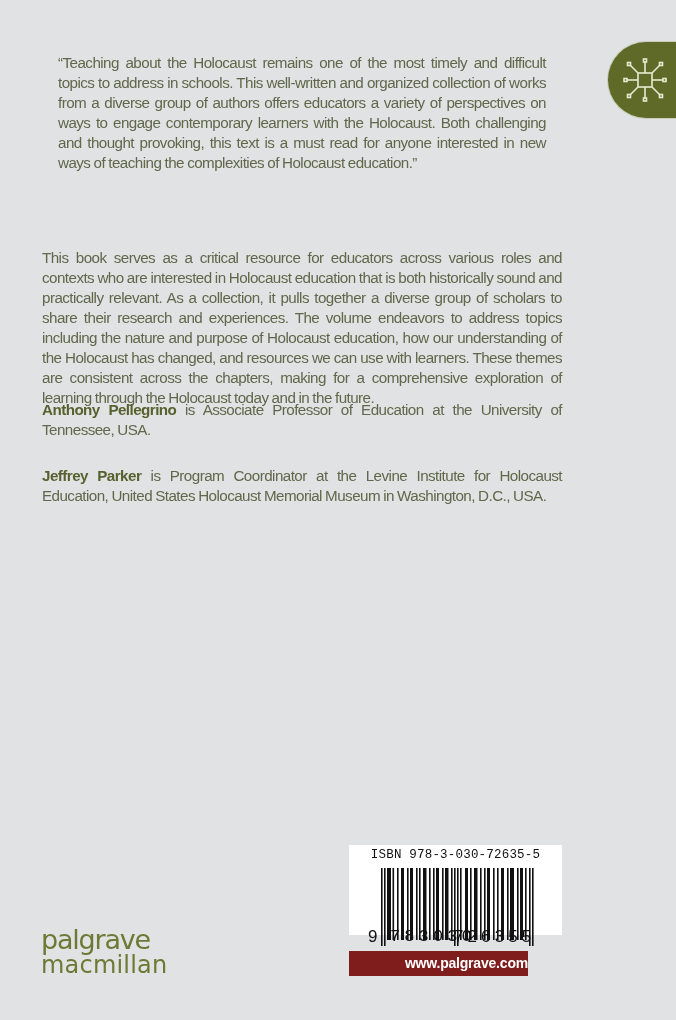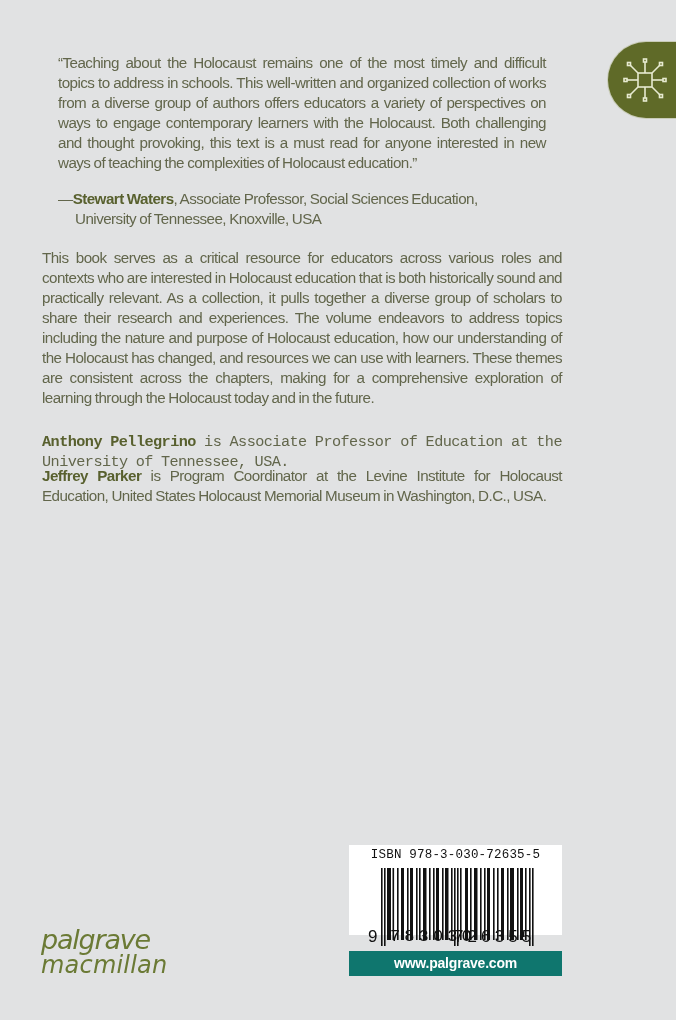--- a/index.html
+++ b/index.html
@@ -23,21 +23,21 @@
     letter-spacing: -0.55px;
     word-spacing: -0.5px;
     margin: 0;
   }
   .quote { top: 37px; }
   .quote p { margin: 16px; }
   .attr { margin: 0; text-align: left; }
   .attr .indent { display: block; padding-left: 17px; }
   .strong { font-weight: bold; color: #58602e; }
   .desc { top: 248px; }
-  .bio1 { top: 432px; font-family: Liberation Mono, monospace; }
+  .bio1 { top: 400px; }
   .bio2 { top: 466px; }
 
   .badge {
     position: absolute;
     left: 608px; top: 42px;
     width: 80px; height: 76px;
     background: #5f6a28;
     border-radius: 38px 0 0 38px;
     box-shadow: 0 0 0 1px #c9ccb8;
   }
@@ -63,46 +63,44 @@
     font-family: "Liberation Sans", sans-serif;
     font-size: 17px; color: #111;
     letter-spacing: 4.1px;
   }
   .d-first { left: 19px; }
   .d-left { left: 41px; font-family: Liberation Mono, monospace; }
   .d-right { left: 105px; }
   .url-bar {
     position: absolute;
     left: 349px; top: 951px;
-    width: 213px; height: 25px;
-    background: #0f766e;
+    width: 179px; height: 25px;
+    background: #7f1d1d;
     color: #ffffff;
     font-size: 14px;
     line-height: 25px;
-    text-align: center;
+    text-align: right;
     font-weight: bold;
     letter-spacing: -0.2px;
   }
   .logo {
     position: absolute;
     left: 41px; top: 926px;
     color: #6b7a35;
     font-family: "DejaVu Sans", sans-serif;
     line-height: 1;
-    font-style: italic;
   }
   .logo .l1 { font-size: 27px; letter-spacing: -1.2px; display: block; }
   .logo .l2 { font-size: 24px; letter-spacing: 0.2px; display: block; margin-top: 0px; }
 </style>
 </head>
 <body>
 
 <div class="col quote">
   <p class="txt">“Teaching about the Holocaust remains one of the most timely and difficult topics to address in schools. This well-written and organized collection of works from a diverse group of authors offers educators a variety of perspectives on ways to engage contemporary learners with the Holocaust. Both challenging and thought provoking, this text is a must read for anyone interested in new ways of teaching the complexities of Holocaust education.”</p>
-  <p class="txt attr"><span>—</span><span class="strong">Stewart Waters</span><span>, Associate Professor, Social Sciences Education,</span><span class="indent">University of Tennessee, Knoxville, USA</span></p>
 </div>
 
 <p class="col txt desc">This book serves as a critical resource for educators across various roles and contexts who are interested in Holocaust education that is both historically sound and practically relevant. As a collection, it pulls together a diverse group of scholars to share their research and experiences. The volume endeavors to address topics including the nature and purpose of Holocaust education, how our understanding of the Holocaust has changed, and resources we can use with learners. These themes are consistent across the chapters, making for a comprehensive exploration of learning through the Holocaust today and in the future.</p>
 
 <p class="col txt bio1"><span class="strong">Anthony Pellegrino</span><span> is Associate Professor of Education at the University of Tennessee, USA.</span></p>
 
 <p class="col txt bio2"><span class="strong">Jeffrey Parker</span><span> is Program Coordinator at the Levine Institute for Holocaust Education, United States Holocaust Memorial Museum in Washington, D.C., USA.</span></p>
 
 <div class="badge">
   <svg width="46" height="46" viewBox="0 0 46 46" fill="none" stroke="#e7ead0" stroke-width="1.6">

